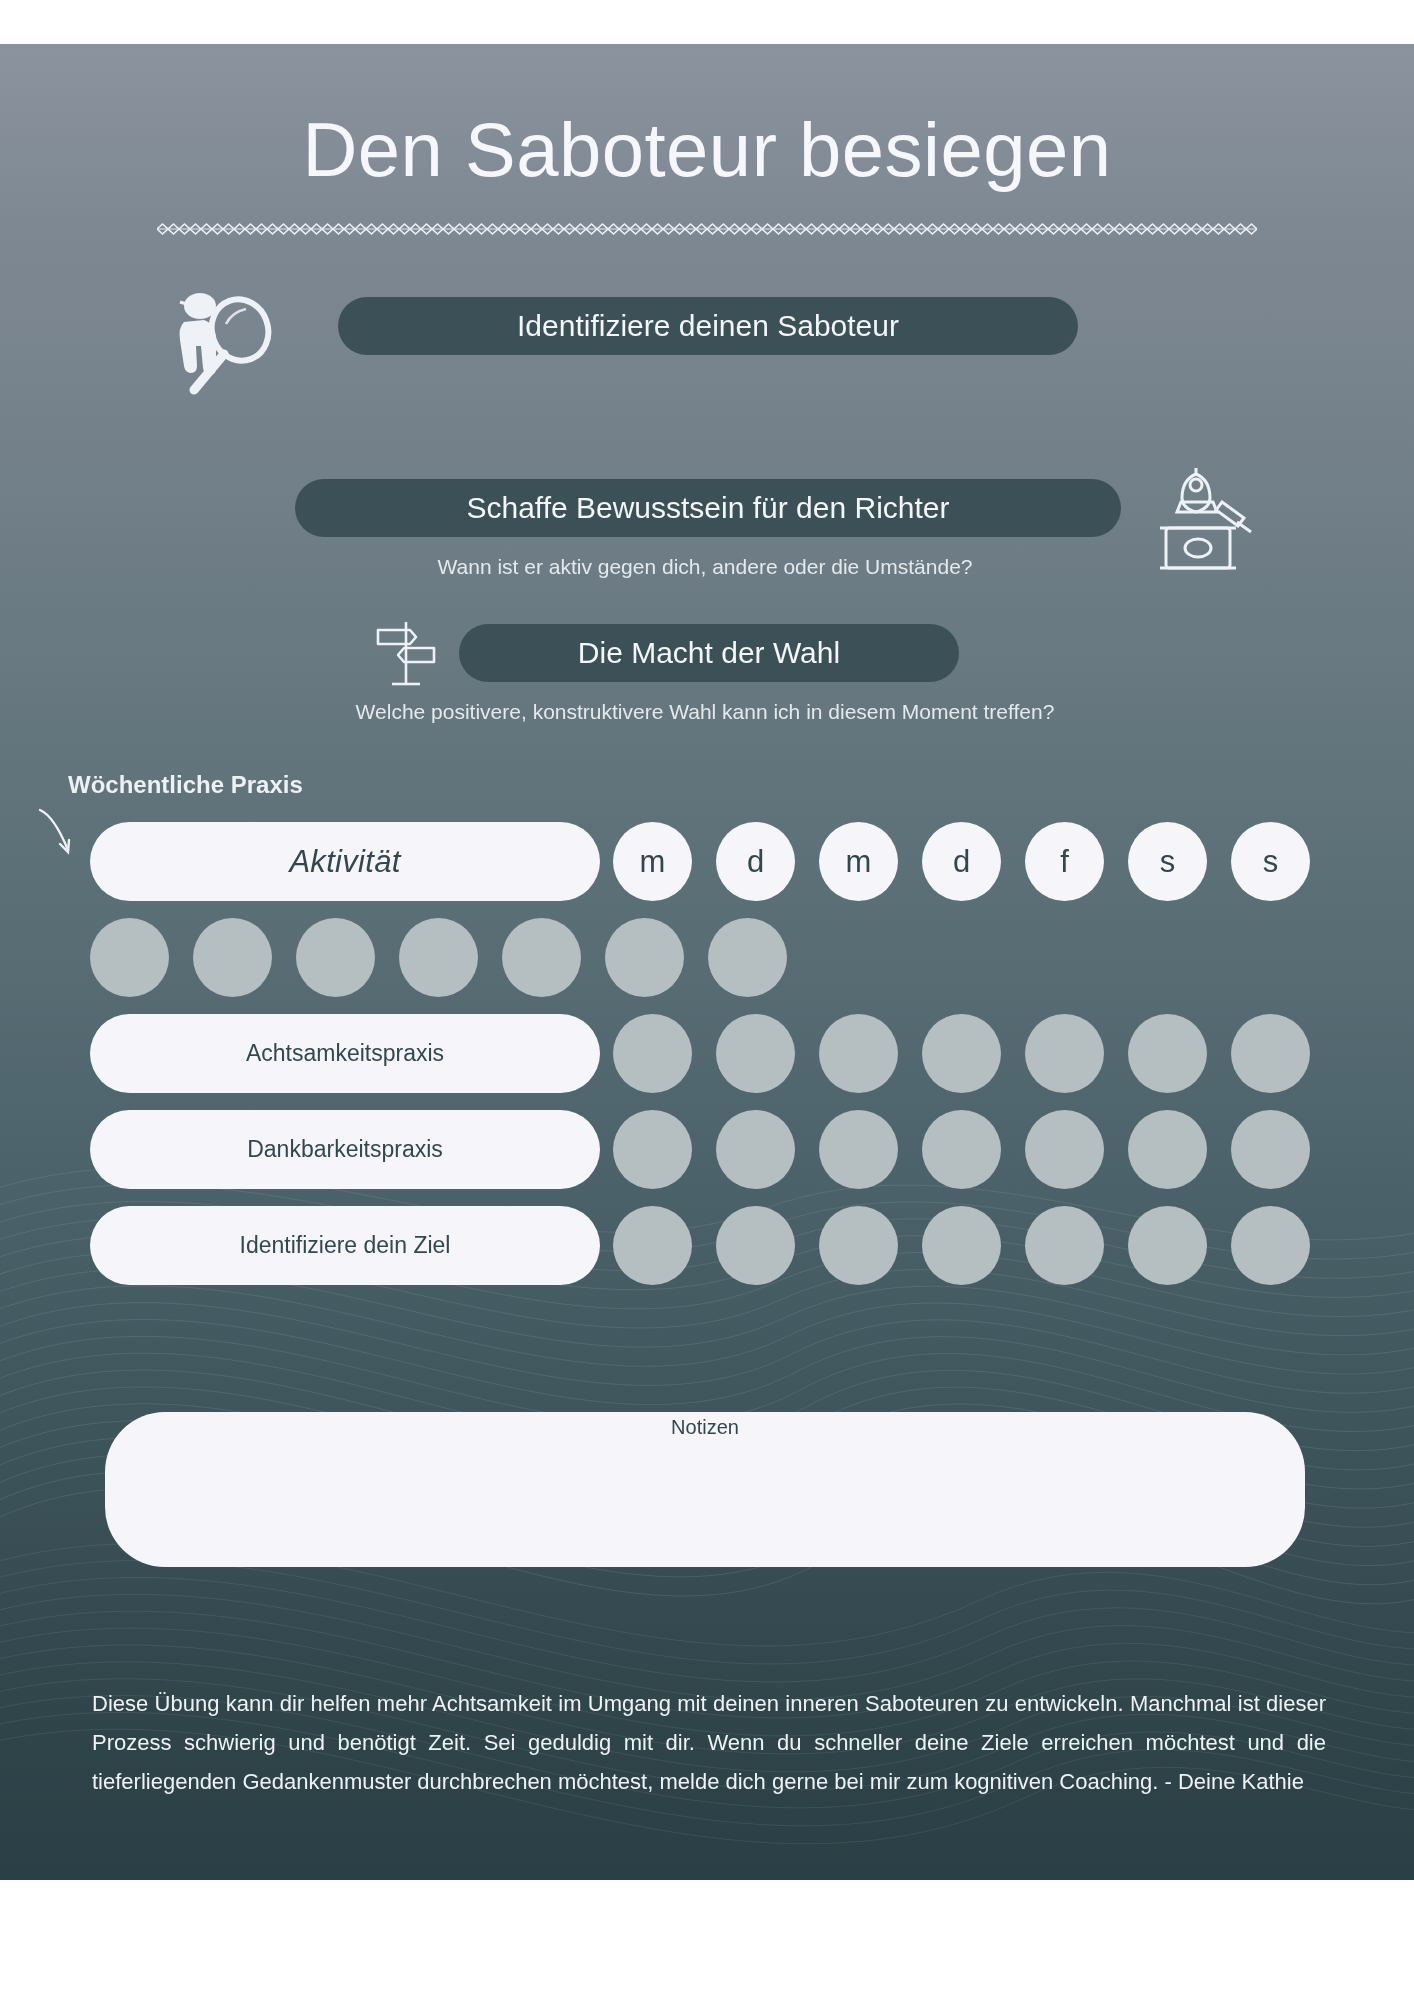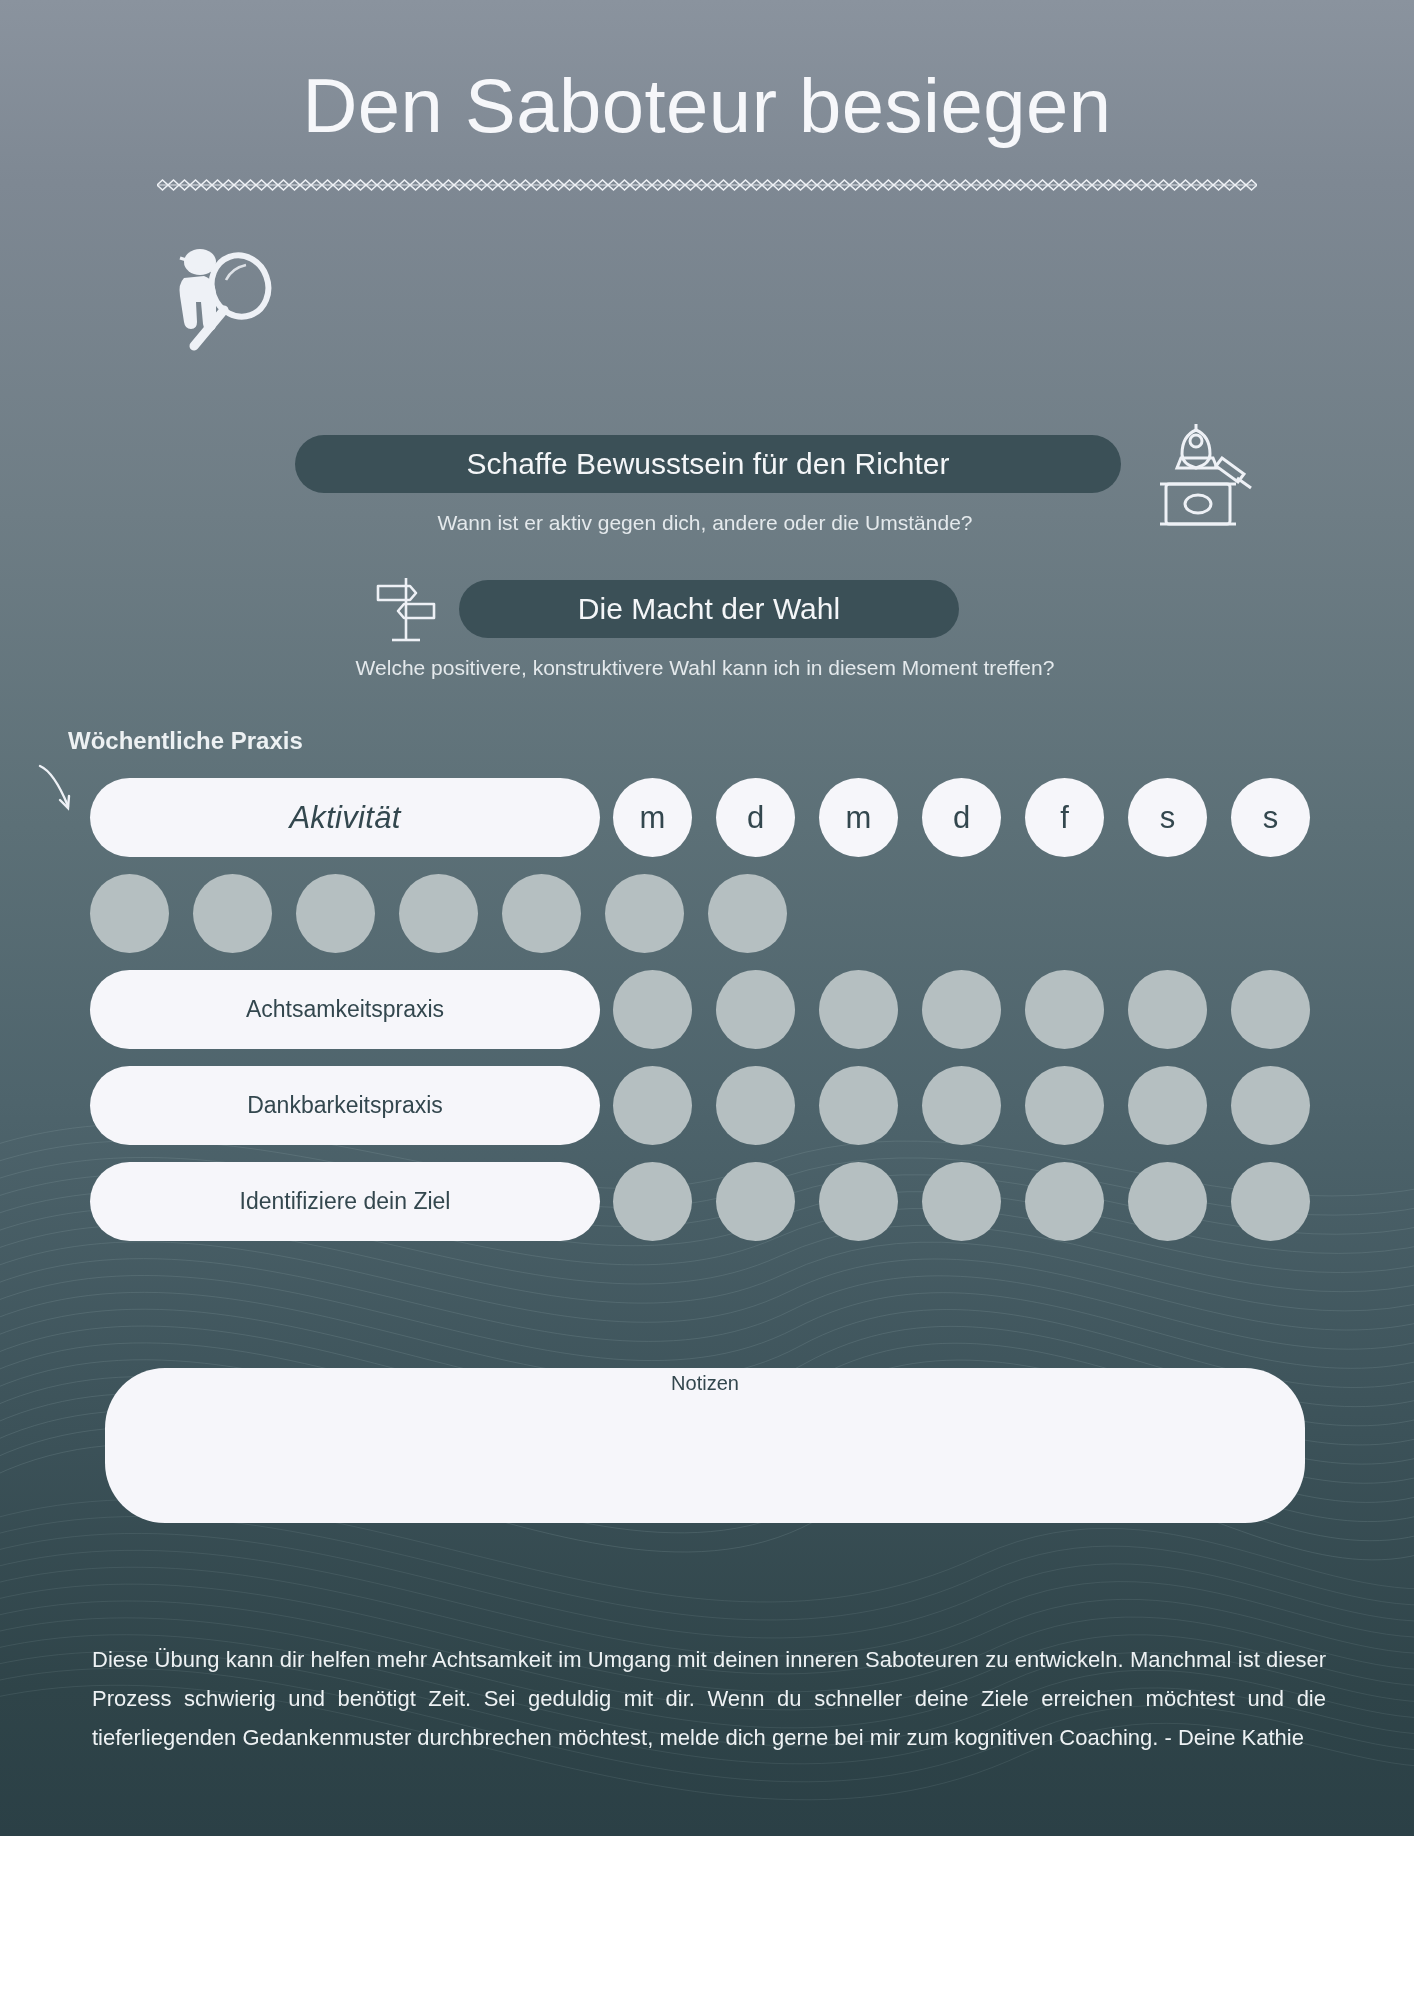--- a/index.html
+++ b/index.html
@@ -18,20 +18,21 @@
     overflow: hidden;
     background: linear-gradient(180deg,
                 #8a939e 0%,
                 #7e8893 10%,
                 #6e7d85 28%,
                 #5c7077 45%,
                 #4e646c 60%,
                 #3c5259 78%,
                 #2f4449 92%,
                 #2b4046 100%);
+    margin-top: 44px;
   }
 
   
   .wave-layer {
     position: absolute;
     left: 0; bottom: 0;
     width: 1414px; height: 1000px;
     pointer-events: none;
     opacity: .55;
   }
@@ -238,20 +239,23 @@
       </g>
       <g fill="none" stroke="#eef1f6" stroke-width="6">
         <ellipse cx="74" cy="48" rx="28" ry="31" transform="rotate(-20 74 48)"></ellipse>
       </g>
       <path d="M58 72 L28 108" stroke="#eef1f6" stroke-width="9" stroke-linecap="round" fill="none"></path>
       <g fill="none" stroke="#eef1f6" stroke-width="2.6" opacity=".85">
         <path d="M60 42 q6 -12 20 -15"></path>
       </g>
     </svg>
   </div>
+  <div class="pill" id="pill-1">
+    <span>Identifiziere deinen Saboteur</span>
+  </div>
 
   <div class="pill" id="pill-2">
     <span>Schaffe Bewusstsein für den Richter</span>
   </div>
   <div class="icon-box" id="icon-judge">
     <svg viewBox="0 0 130 120" width="130" height="120">
       <g fill="none" stroke="#eef1f6" stroke-width="3">
         <path d="M46 38 q0 -18 14 -24 q14 6 14 24 q0 10 -14 14 q-14 -4 -14 -14 z"></path>
         <circle cx="60" cy="25" r="6"></circle>
         <path d="M60 14 v-6"></path>

